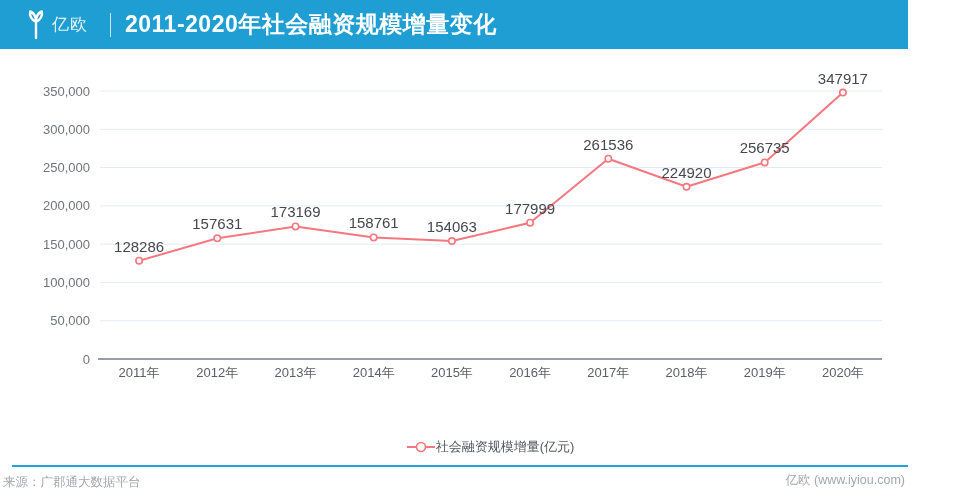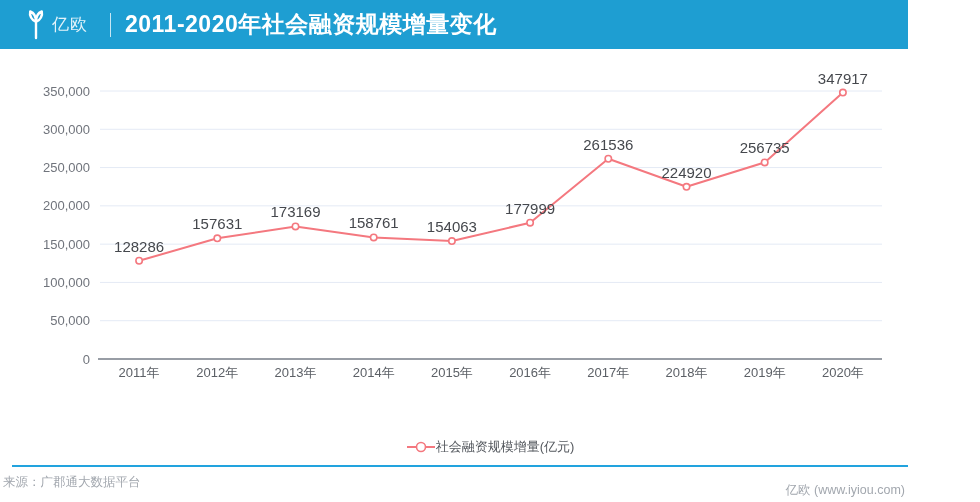--- a/index.html
+++ b/index.html
@@ -21,21 +21,21 @@
   .chart-svg{position:absolute;left:0;top:0;width:980px;height:502px;}
   
   .legend{
     position:absolute;left:0;top:437px;width:980px;height:20px;
     display:flex;justify-content:center;align-items:center;cursor:pointer;
   }
   .legend-text{font-size:13px;color:#54585e;}
   
   .footer-rule{position:absolute;left:12px;top:465px;width:896px;height:2px;background:#22a3de;}
   .footer-source{position:absolute;left:3px;top:474px;font-size:12.5px;color:#a2a7ae;}
-  .footer-credit{position:absolute;right:75px;top:482px;font-size:12.5px;color:#a2a7ae;}
+  .footer-credit{position:absolute;right:75px;top:472px;font-size:12.5px;color:#a2a7ae;}
 </style>
 </head>
 <body>
 
 <div class="canvas">
 
   <svg id="chart-svg" class="chart-svg" viewBox="0 0 980 502" xmlns="http://www.w3.org/2000/svg">
       <text x="90" y="363.5" text-anchor="end" font-size="13" fill="#70747c">0</text>
       <line x1="100" y1="320.7142857142857" x2="882" y2="320.7142857142857" stroke="#e4eaf5" stroke-width="1"></line>
       <text x="90" y="325.2142857142857" text-anchor="end" font-size="13" fill="#70747c">50,000</text>

